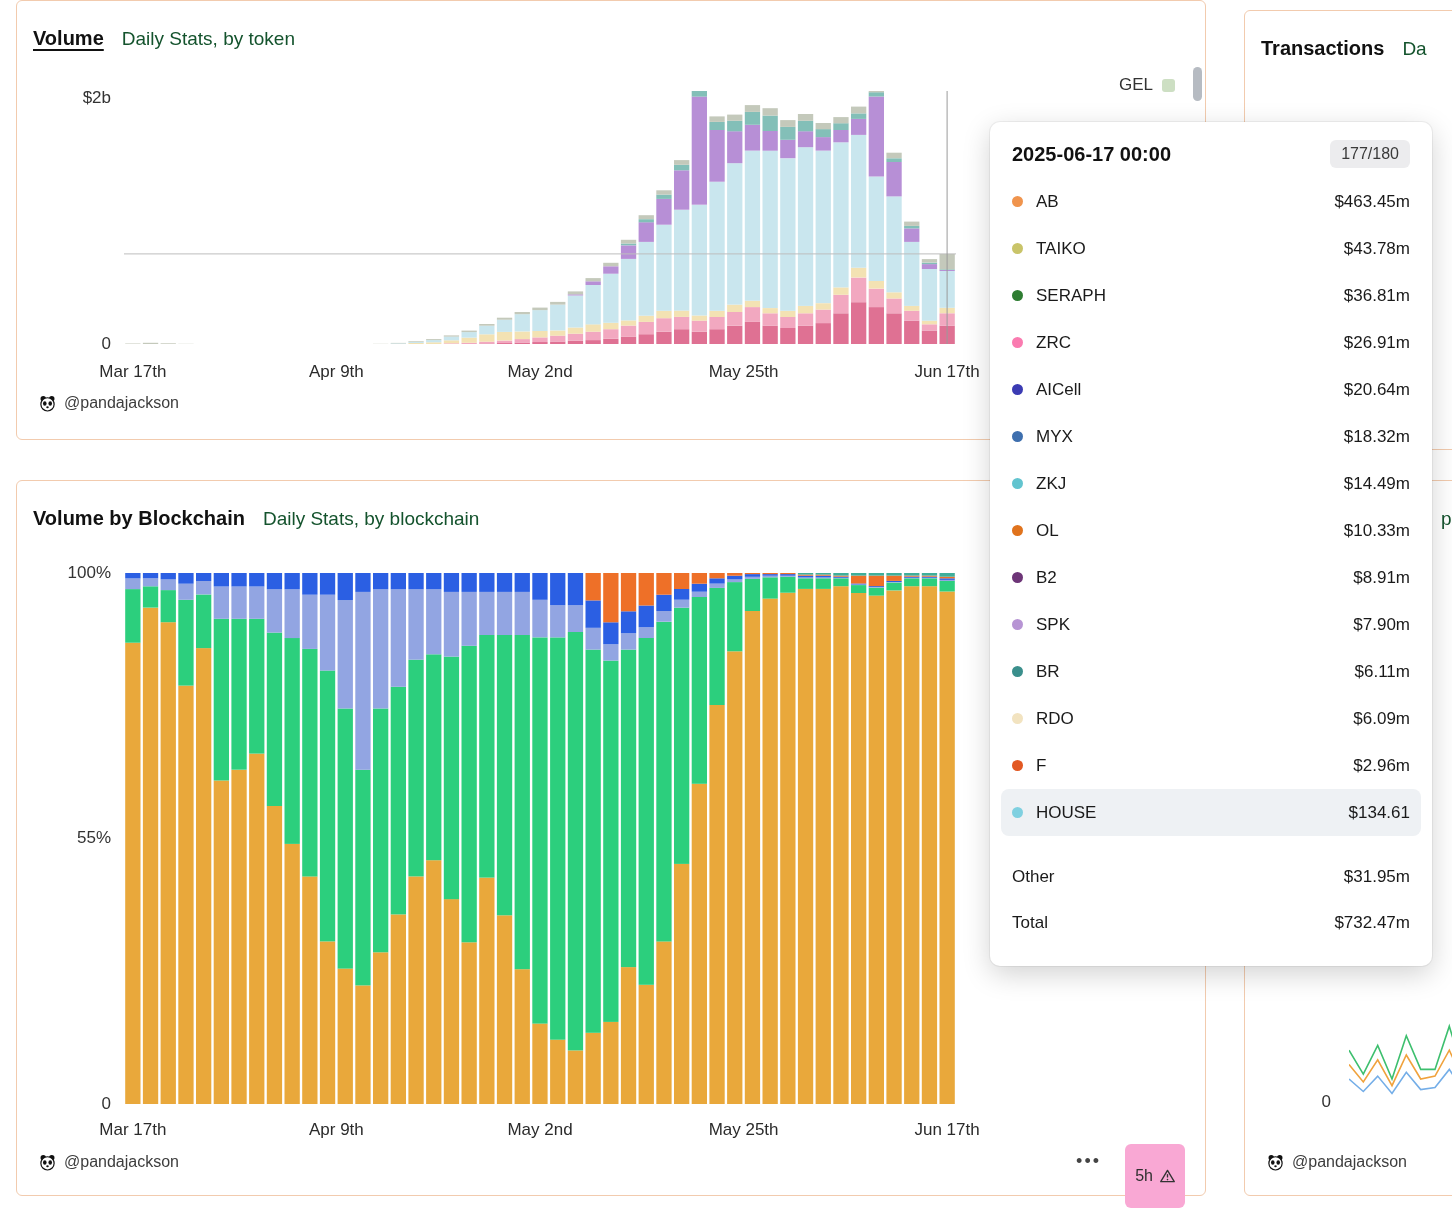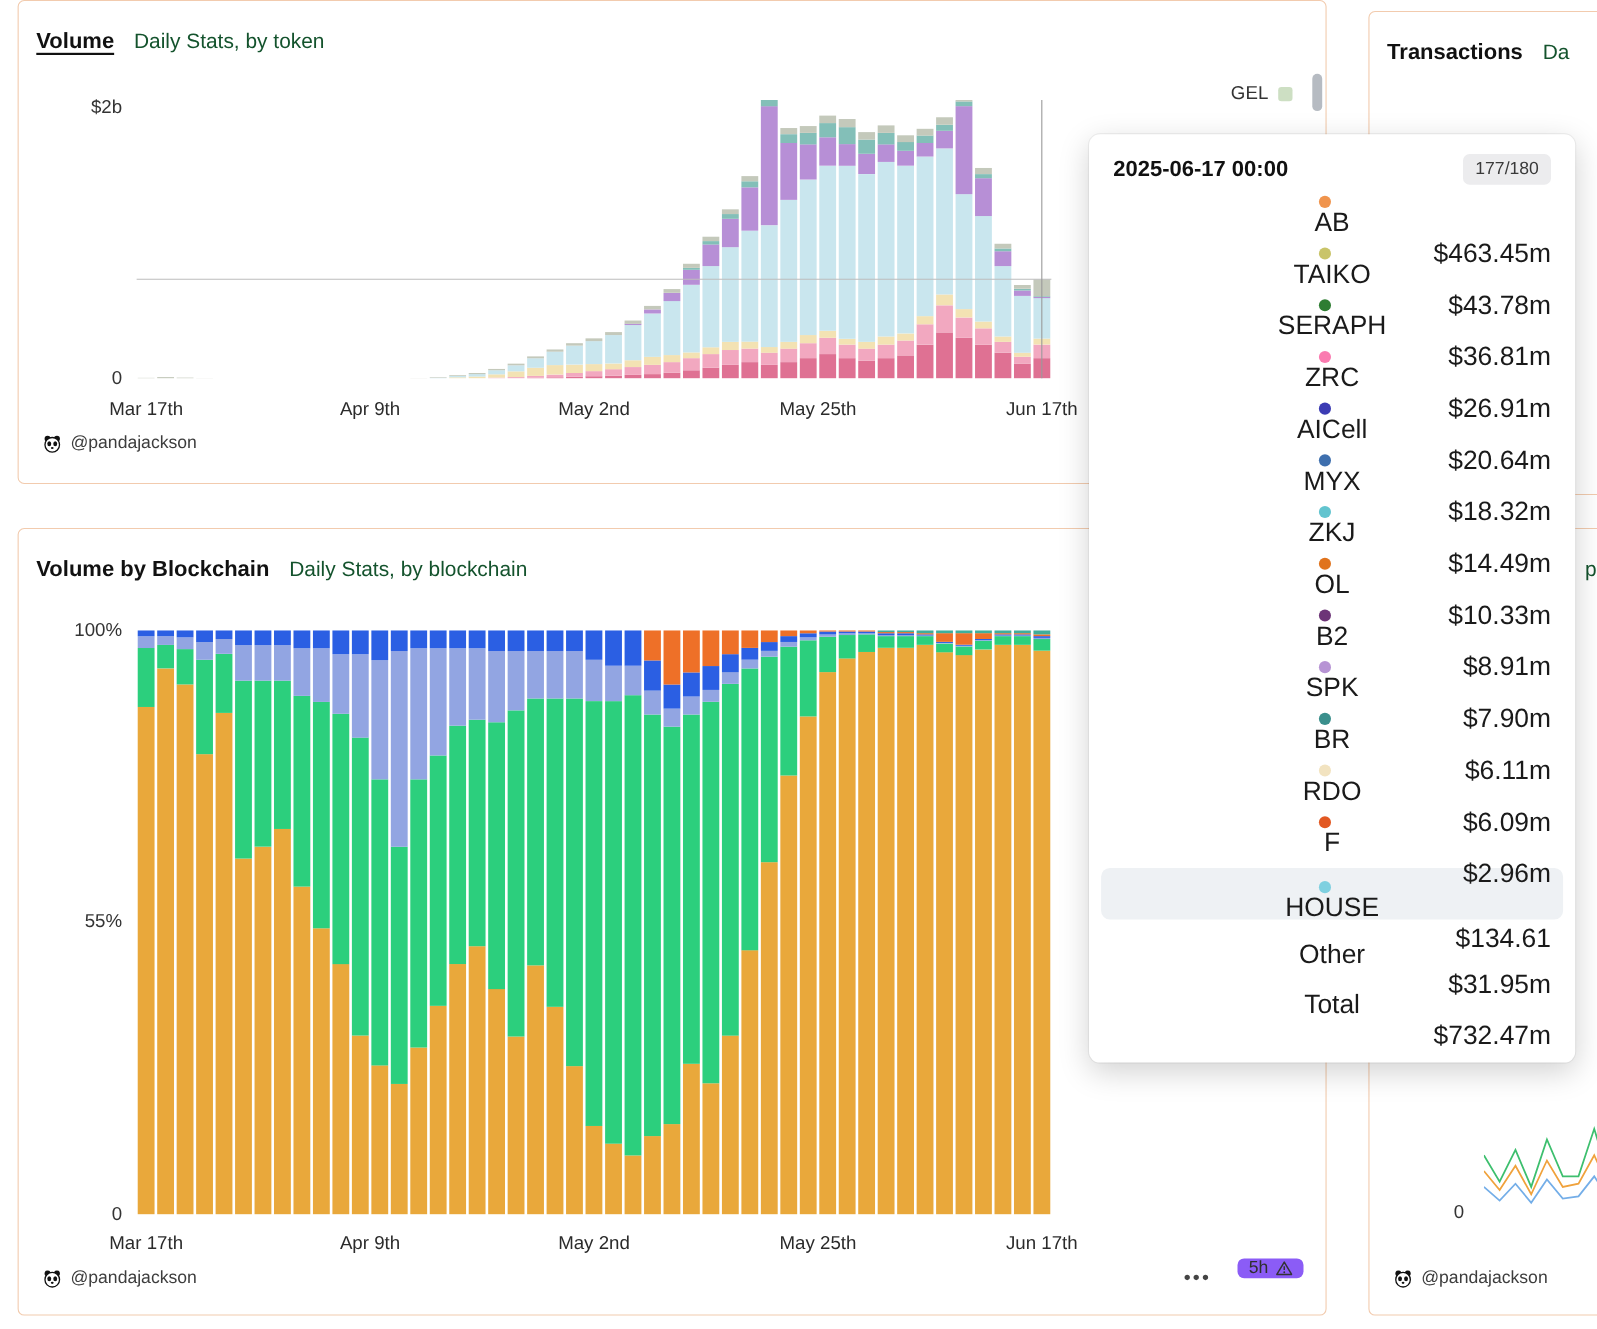--- a/index.html
+++ b/index.html
@@ -33,31 +33,31 @@
   .legend { position:absolute; right:30px; top:74px; display:flex; align-items:center; gap:9px; }
   .legend-label { font-size:17px; color:#333; }
   .swatch { width:13px; height:13px; border-radius:3px; display:inline-block; }
   .scroll-pill { position:absolute; right:3px; top:66px; width:9px; height:34px; border-radius:5px; background:#b6bbc2; }
 
   .attrib { position:absolute; left:22px; top:393px; display:flex; align-items:center; gap:8px; font-size:16px; color:#3d3d3d; }
   #panel-blockchain .attrib, #panel-bottomright .attrib { top:672px; }
 
   .menu-dots { position:absolute; right:104px; top:670px; font-size:18px; letter-spacing:2px; color:#444; cursor:pointer; }
   .badge-warn { position:absolute; right:20px; top:663px; display:flex; align-items:center; gap:7px;
-    background:#8b5cf6; border-radius:6px; padding:0 10px; font-size:16px; color:#2f2f2f; }
+    background:#f9a8d4; border-radius:6px; padding:23px 10px; font-size:16px; color:#2f2f2f; }
 
   .tooltip {
     position:absolute; left:990px; top:122px; width:442px; z-index:50;
     background:#fff; border-radius:10px; padding:18px 22px 20px;
     box-shadow:0 0 0 1px rgba(0,0,0,.05), 0 8px 28px rgba(0,0,0,.18);
   }
   .tt-head { display:flex; justify-content:space-between; align-items:center; margin-bottom:10px; }
   .tt-time { font-size:20px; font-weight:700; color:#111; }
   .tt-badge { background:#ececee; border-radius:6px; padding:5px 11px; font-size:16px; color:#3a3a3a; }
-  .trow { display:flex; align-items:center; height:47px; font-size:24px;flex-direction:column; }
+  .trow { display:flex; align-items:center; height:47px; font-size:17px; }
   .trow .dot { width:11px; height:11px; border-radius:50%; margin-right:13px; flex:none; }
   .trow .tname { flex:1; }
   .trow .tval { margin-left:auto; text-align:right; }
   .trow.hl { background:#eef1f4; border-radius:8px; margin:0 -11px; padding:12px 11px; }
   .tt-summary { margin-top:18px; }
   .tt-summary .trow { height:46px; }
 </style>
 </head>
 <body>
 

